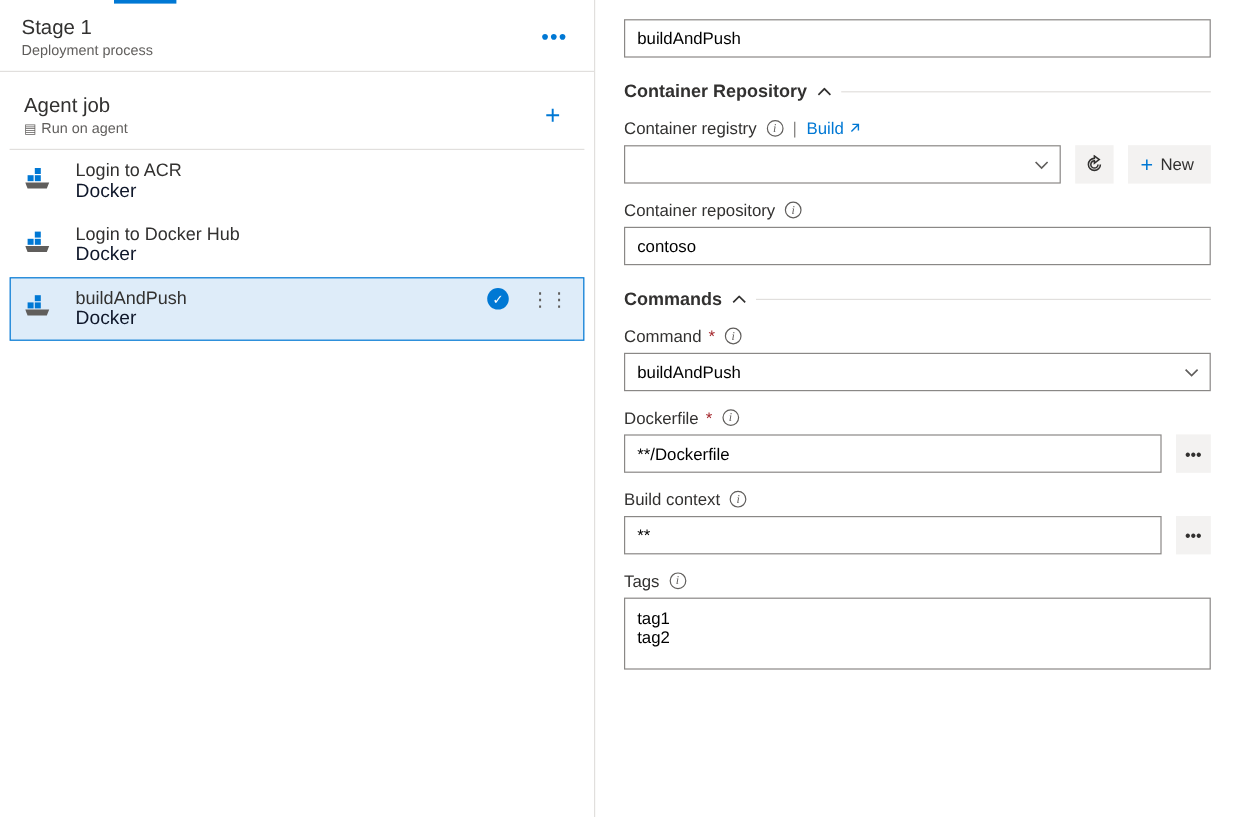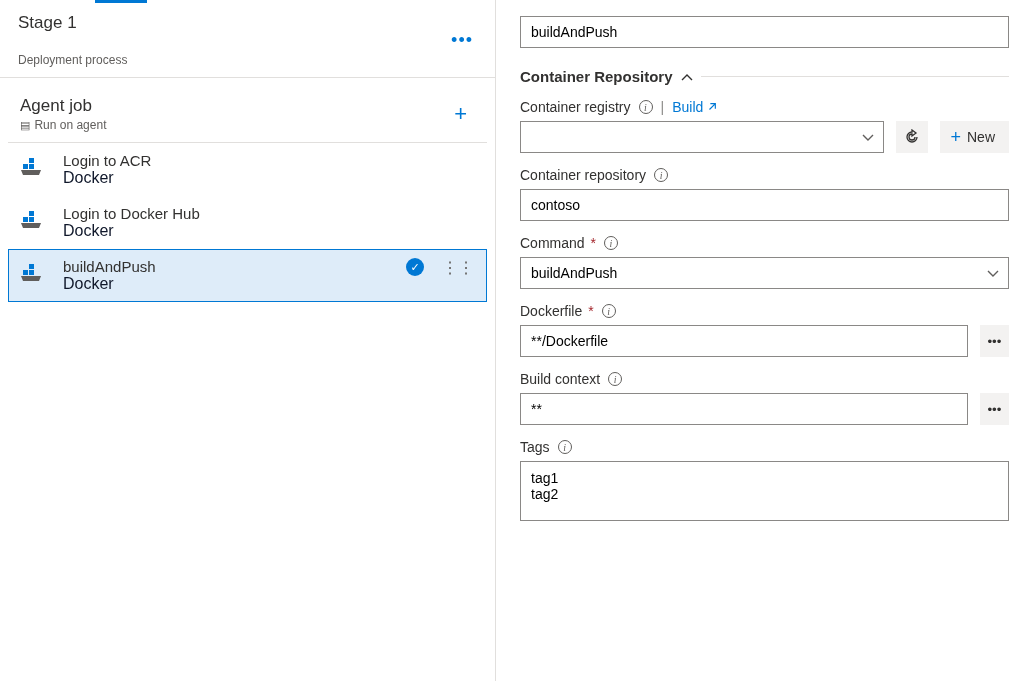--- a/index.html
+++ b/index.html
@@ -35,21 +35,21 @@
       background: #0078d4;
     }
     .stage-header {
       padding: 10px 16px 10px 18px;
       border-bottom: 1px solid #e1dfdd;
       display: flex;
       align-items: center;
       justify-content: space-between;
     }
     .stage-title { font-size: 17px; font-weight: 400; }
-    .stage-sub { font-size: 12px; color: #605e5c; margin-top: 20px; }
+    .stage-sub { font-size: 12px; color: #605e5c; margin-top: 2px; }
     .more-dots {
       font-size: 18px;
       color: #0078d4;
       letter-spacing: 1px;
       cursor: pointer;
       padding: 4px 6px;
     }
     .tasks-list { padding: 8px; }
     .agent-row {
       display: flex;
@@ -302,20 +302,29 @@
       <span>New</span>
     </button>
   </div>
 
   <div class="field-label">
     <span>Container repository</span>
     <span class="info-icon">i</span>
   </div>
   <input class="text-input" type="text" value="contoso" style="">
 
+  <div class="section-head">
+    <span>Commands</span>
+    <span class="chevron-up">
+      <svg width="12" height="8" viewBox="0 0 12 8">
+          <path d="M1 6 L6 1 L11 6" stroke="#323130" stroke-width="1.4" fill="none"></path>
+        </svg>
+    </span>
+    <div class="section-line"></div>
+  </div>
 
   <div class="field-label">
     <span><span>Command</span> <span class="req">*</span></span>
     <span class="info-icon">i</span>
   </div>
   <div class="select-wrap">
     <input class="text-input" type="text" value="buildAndPush" style="">
     <span class="select-caret">
       <svg width="12" height="8" viewBox="0 0 12 8">
           <path d="M1 1 L6 6 L11 1" stroke="#605e5c" stroke-width="1.4" fill="none"></path>

